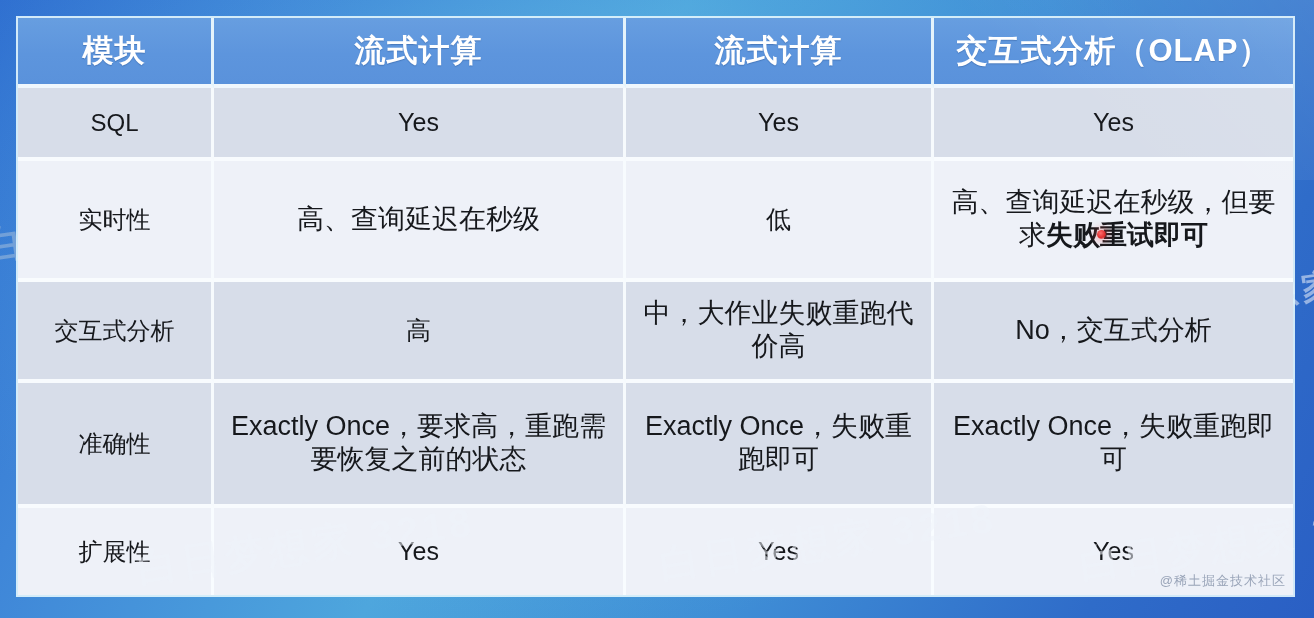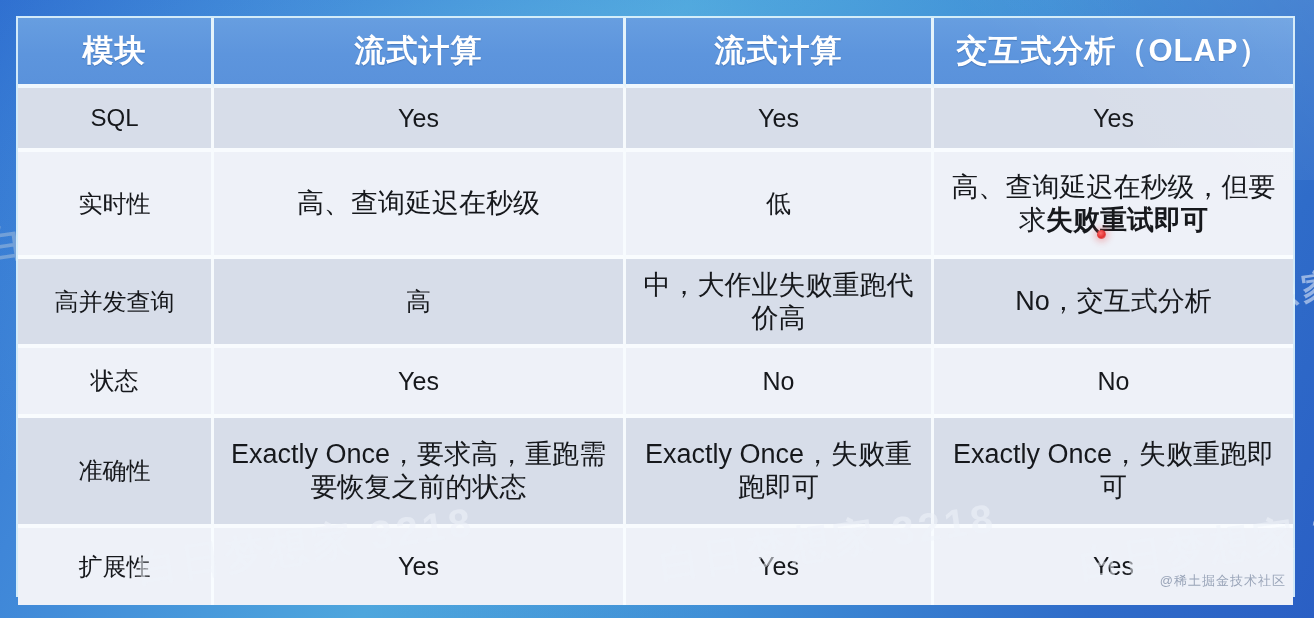--- a/index.html
+++ b/index.html
@@ -189,32 +189,26 @@
         </tr>
 
         <tr class="light r-rt">
           <td class="label">实时性</td>
           <td class="wrap">高、查询延迟在秒级</td>
           <td>低</td>
           <td class="wrap"><span>高、查询延迟在秒级，但要求</span><span class="b">失败重试即可</span></td>
         </tr>
 
         <tr class="shade r-ft">
-          <td class="label">高并发查询</td>
+          <td class="label">交互式分析</td>
           <td>高</td>
           <td class="wrap">中，大作业失败重跑代价高</td>
           <td class="wrap">No，交互式分析</td>
         </tr>
 
-        <tr class="light r-state">
-          <td class="label">状态</td>
-          <td>Yes</td>
-          <td>No</td>
-          <td>No</td>
-        </tr>
 
         <tr class="shade r-acc">
           <td class="label">准确性</td>
           <td class="wrap">Exactly Once，要求高，重跑需要恢复之前的状态</td>
           <td class="wrap">Exactly Once，失败重跑即可</td>
           <td class="wrap">Exactly Once，失败重跑即可</td>
         </tr>
 
         <tr class="light r-scale">
           <td class="label">扩展性</td>

